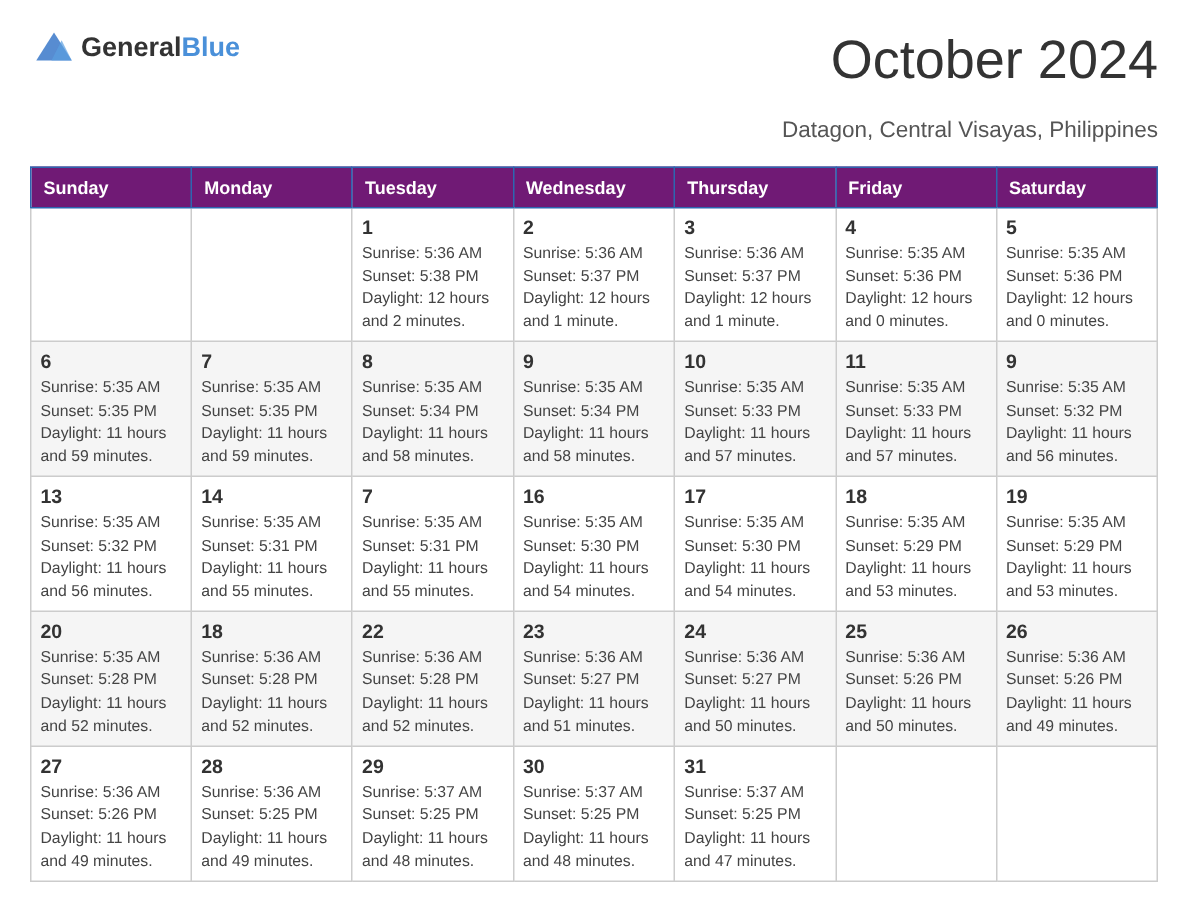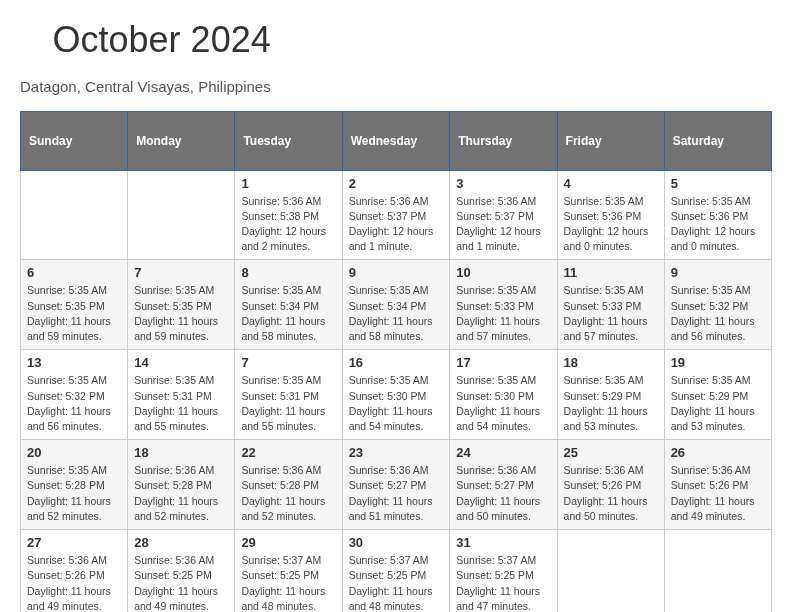--- a/index.html
+++ b/index.html
@@ -49,24 +49,24 @@
       font-size: 15px;
       color: #555;
       margin-top: 18px;
     }
     .calendar-table {
       width: 100%;
       border-collapse: collapse;
       font-size: 11px;
     }
     .calendar-table th {
-      background-color: #737373;
+      background-color: #701a75;
       color: #fff;
       text-align: left;
-      padding: 22px 8px;
+      padding: 6px 8px;
       font-size: 12px;
       font-weight: bold;
       border: 1px solid #2d66b0;
     }
     .calendar-table td {
       border: 1px solid #ccc;
       vertical-align: top;
       padding: 5px 6px;
       height: 80px;
       width: 108px;
@@ -88,20 +88,31 @@
       line-height: 1.45;
     }
     .empty-cell {
       background: #f9f9f9;
     }
   </style>
 </head>
 <body>
 
 <div class="header">
+  <div class="logo">
+    <svg class="logo-icon" viewBox="0 0 32 26" fill="none" xmlns="http://www.w3.org/2000/svg">
+      <polygon points="16,2 30,24 2,24" fill="#3a78c9" opacity="0.85"></polygon>
+      <polygon points="22,8 30,24 14,24" fill="#5a9ee0" opacity="0.7"></polygon>
+    </svg>
+    <div>
+      <div>
+        <span class="logo-text-general">General</span><span class="logo-text-blue">Blue</span>
+      </div>
+    </div>
+  </div>
   <div class="title-block">
     <div class="month-title">October 2024</div>
     <div class="location-title">Datagon, Central Visayas, Philippines</div>
   </div>
 </div>
 
 <table class="calendar-table">
   <thead>
     <tr>
     <th>Sunday</th>

